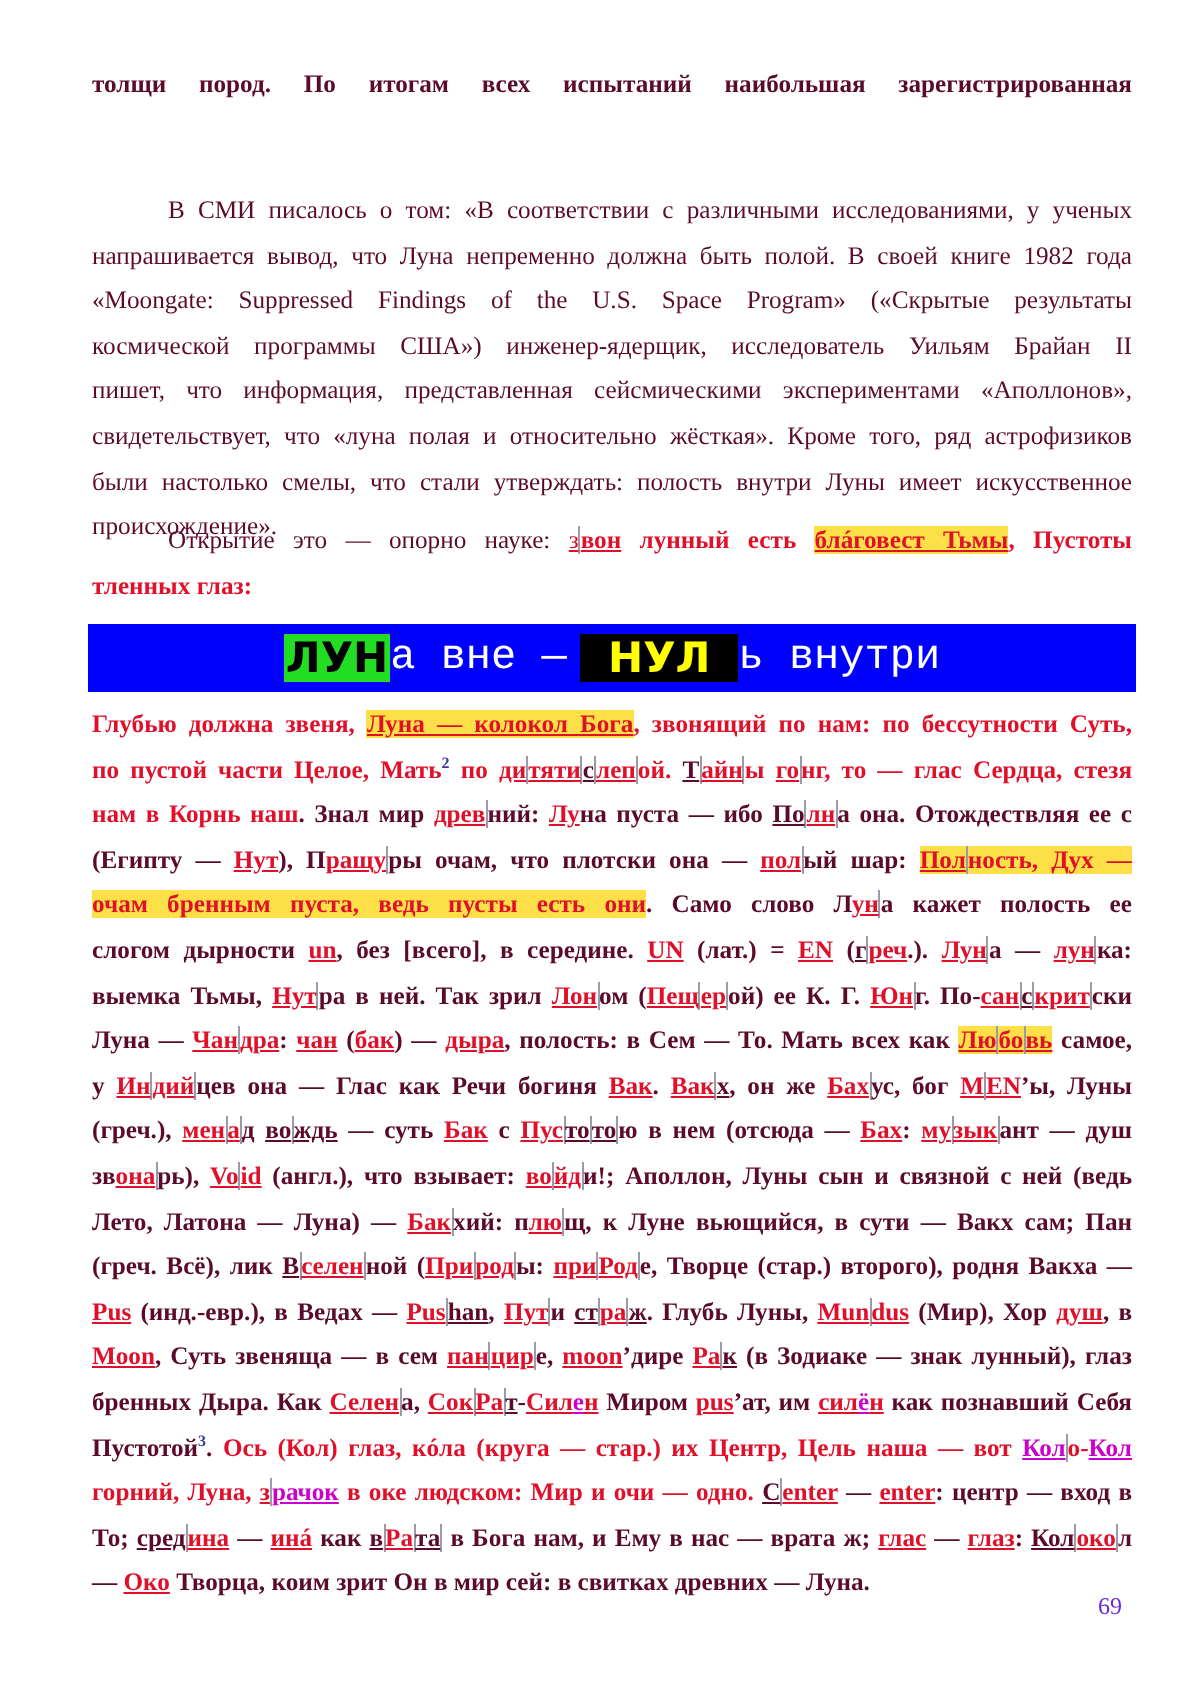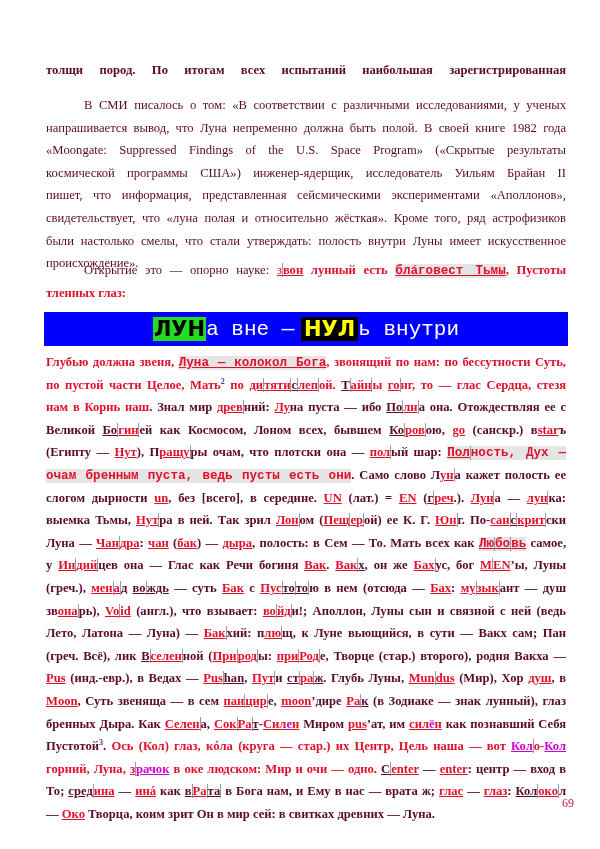--- a/index.html
+++ b/index.html
@@ -6,36 +6,36 @@
   body{width:600px;height:849px;position:relative;overflow:hidden;font-family:"Liberation Serif",serif;}
   .page{position:absolute;left:46px;top:0;width:520px;}
   .p{font-size:12.6px;line-height:22.6px;color:#5a0a2a;text-align:justify;}
   .line{display:block;white-space:nowrap;text-align:justify;text-align-last:justify;height:22.6px;}
   .line.last{text-align-last:left;}
   .ind{padding-left:38px;}
   .bold{font-weight:bold;}
   .red{color:#e0102a;}
   .dk{color:#5a0a2a;}
   .u{text-decoration:underline;}
-  .hl{background:#e5e5e5;font-family:Liberation Mono, monospace;}
+  .hl{background:#fde047;}
   .mag{color:#cc00cc;}
   .bar{border-right:1px solid #9a9aaa;}
   .sup{font-size:8px;vertical-align:super;line-height:0;color:#3a3aa0;}
   .banner{position:absolute;left:44px;top:312px;width:524px;height:34px;background:#0000ff;display:flex;align-items:center;justify-content:center;font-family:"DejaVu Sans",sans-serif;font-size:21px;color:#fff;}
   .banner .g{background:#22dd22;color:#000;font-weight:bold;padding:0 1px;}
-  .banner .k{background:#000;color:#ffff00;font-weight:bold;padding:0 3px;text-align:center;}
+  .banner .k{background:#000;color:#ffff00;font-weight:bold;padding:0 14px;text-align:center;}
   .banner .w{font-family:Liberation Mono, monospace;}
-  .pagenum{position:absolute;left:562px;top:796px;font-size:12px;color:#be185d;}
+  .pagenum{position:absolute;left:549px;top:796px;font-size:12px;color:#6d28d9;}
 </style>
 </head>
 <body>
 
 <div class="page">
 
-  <div class="p" style="position:absolute;top:31px;width:520px;margin-top:28px;">
+  <div class="p" style="position:absolute;top:31px;width:520px;">
     <span class="line bold">толщи    пород.    По    итогам    всех    испытаний    наибольшая    зарегистрированная</span>
   </div>
 
   <div class="p" style="position:absolute;top:94px;width:520px;">
     <span class="line ind">В СМИ писалось о том: «В соответствии с различными исследованиями, у ученых</span>
     <span class="line">напрашивается вывод, что Луна непременно должна быть полой. В своей книге 1982 года</span>
     <span class="line">«Moongate: Suppressed Findings of the U.S. Space Program» («Скрытые результаты</span>
     <span class="line">космической программы США») инженер-ядерщик, исследователь Уильям Брайан II</span>
     <span class="line">пишет, что информация, представленная сейсмическими экспериментами «Аполлонов»,</span>
     <span class="line">свидетельствует, что «луна полая и относительно жёсткая». Кроме того, ряд астрофизиков</span>
@@ -51,21 +51,20 @@
 
 <div class="banner">
   <span class="g">ЛУН</span><span class="w">а вне — </span>&nbsp;<span class="k">НУЛ</span><span class="w">ь внутри</span>
 </div>
 
 <div class="page">
   <div class="p bold" style="position:absolute;top:351px;width:520px;">
     <span class="line red"><span>Глубью должна звеня, </span><span class="hl u">Луна — колокол Бога</span><span>, звонящий по нам: по бессутности Суть,</span></span>
     <span class="line red"><span>по пустой части Целое, Мать</span><span class="sup">2</span><span> по </span><span class="u bar">ди</span><span class="u bar">тяти</span><span class="u dk bar">с</span><span class="u bar">леп</span><span>ой. </span><span class="u dk bar">Т</span><span class="u bar">айн</span><span>ы </span><span class="u bar">го</span><span>нг, то — глас Сердца, стезя</span></span>
     <span class="line dk"><span class="red">нам в Корнь наш</span><span>. Знал мир </span><span class="u red bar">древ</span><span>ний: </span><span class="u red">Лу</span><span>на пуста — ибо </span><span class="u bar">По</span><span class="u red bar">лн</span><span>а она. Отождествляя ее с</span></span>
-    <span class="line dk"><span>Великой </span><span class="u bar">Бо</span><span class="u red bar">гин</span><span>ей как Космосом, Лоном всех, бывшем </span><span class="u bar">Ко</span><span class="u red bar">ров</span><span>ою, </span><span class="u red">go</span><span> (санскр.) в</span><span class="u red">star</span><span>ъ</span></span>
     <span class="line dk"><span>(Египту — </span><span class="u red">Нут</span><span>), П</span><span class="u red bar">ращу</span><span>ры очам, что плотски она — </span><span class="u red bar">пол</span><span>ый шар: </span><span class="hl red u bar">Пол</span><span class="hl red">ность, Дух —</span></span>
     <span class="line dk"><span class="hl red">очам бренным пуста, ведь пусты есть они</span><span>. Само слово Л</span><span class="u red bar">ун</span><span>а кажет полость ее</span></span>
     <span class="line dk"><span>слогом дырности </span><span class="u red">un</span><span>, без [всего], в середине. </span><span class="u red">UN</span><span> (лат.) = </span><span class="u red">EN</span><span> (</span><span class="u bar">г</span><span class="u red">реч</span><span>.). </span><span class="u red bar">Лун</span><span>а — </span><span class="u red bar">лун</span><span>ка:</span></span>
     <span class="line dk"><span>выемка Тьмы, </span><span class="u red bar">Нут</span><span>ра в ней. Так зрил </span><span class="u red bar">Лон</span><span>ом (</span><span class="u red bar">Пещ</span><span class="u red bar">ер</span><span>ой) ее К. Г. </span><span class="u red bar">Юн</span><span>г. По-</span><span class="u red bar">сан</span><span class="u bar">с</span><span class="u red bar">крит</span><span>ски</span></span>
     <span class="line dk"><span>Луна — </span><span class="u red bar">Чан</span><span class="u red">дра</span><span>: </span><span class="u red">чан</span><span> (</span><span class="u red">бак</span><span>) — </span><span class="u red">дыра</span><span>, полость: в Сем — То. Мать всех как </span><span class="hl u red bar">Лю</span><span class="hl u red bar">бо</span><span class="hl u red">вь</span><span> самое,</span></span>
     <span class="line dk"><span>у </span><span class="u red bar">Ин</span><span class="u red bar">дий</span><span>цев она — Глас как Речи богиня </span><span class="u red">Вак</span><span>. </span><span class="u red bar">Вак</span><span class="u">х</span><span>, он же </span><span class="u red bar">Бах</span><span>ус, бог </span><span class="u red bar">М</span><span class="u red">EN</span><span>ʼы, Луны</span></span>
     <span class="line dk"><span>(греч.), </span><span class="u red bar">мен</span><span class="u red bar">а</span><span>д</span> <span class="u bar">во</span><span class="u">ждь</span><span> — суть </span><span class="u red">Бак</span><span> с </span><span class="u red bar">Пус</span><span class="u bar">то</span><span class="u bar">то</span><span>ю в нем (отсюда — </span><span class="u red">Бах</span><span>: </span><span class="u red bar">му</span><span class="u red bar">зык</span><span>ант — душ</span></span>
     <span class="line dk"><span>зв</span><span class="u red bar">она</span><span>рь), </span><span class="u red bar">Vo</span><span class="u red">id</span><span> (англ.), что взывает: </span><span class="u red bar">во</span><span class="u red bar">йд</span><span>и!; Аполлон, Луны сын и связной с ней (ведь</span></span>
     <span class="line dk"><span>Лето, Латона — Луна) — </span><span class="u red bar">Бак</span><span>хий: п</span><span class="u red bar">лю</span><span>щ, к Луне вьющийся, в сути — Вакх сам; Пан</span></span>
     <span class="line dk"><span>(греч. Всё), лик </span><span class="u bar">В</span><span class="u red bar">селен</span><span>ной (</span><span class="u red bar">При</span><span class="u red bar">род</span><span>ы: </span><span class="u red bar">при</span><span class="u red bar">Род</span><span>е, Творце (стар.) второго), родня Вакха —</span></span>

